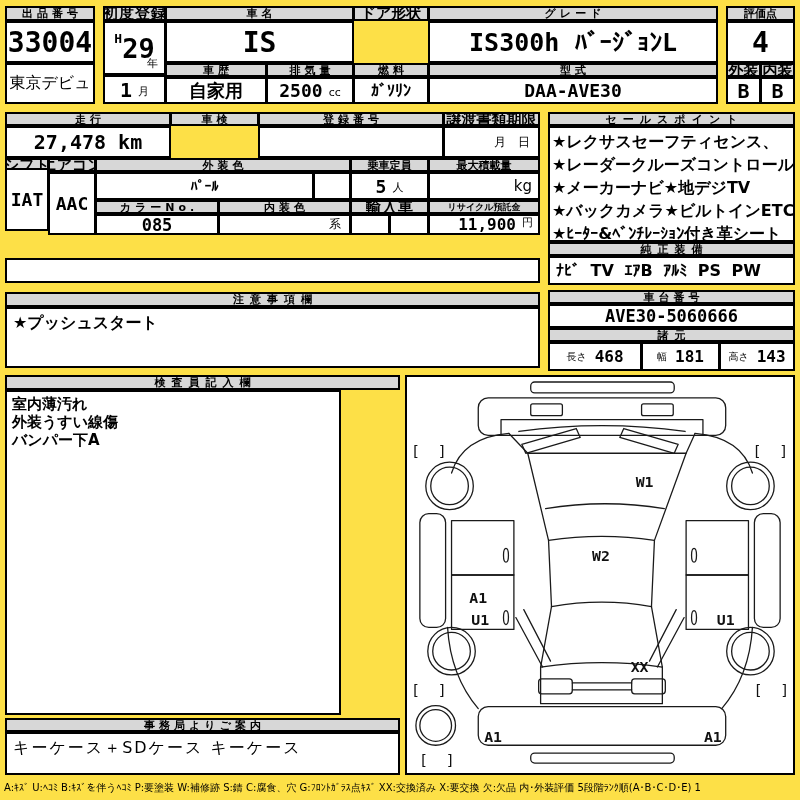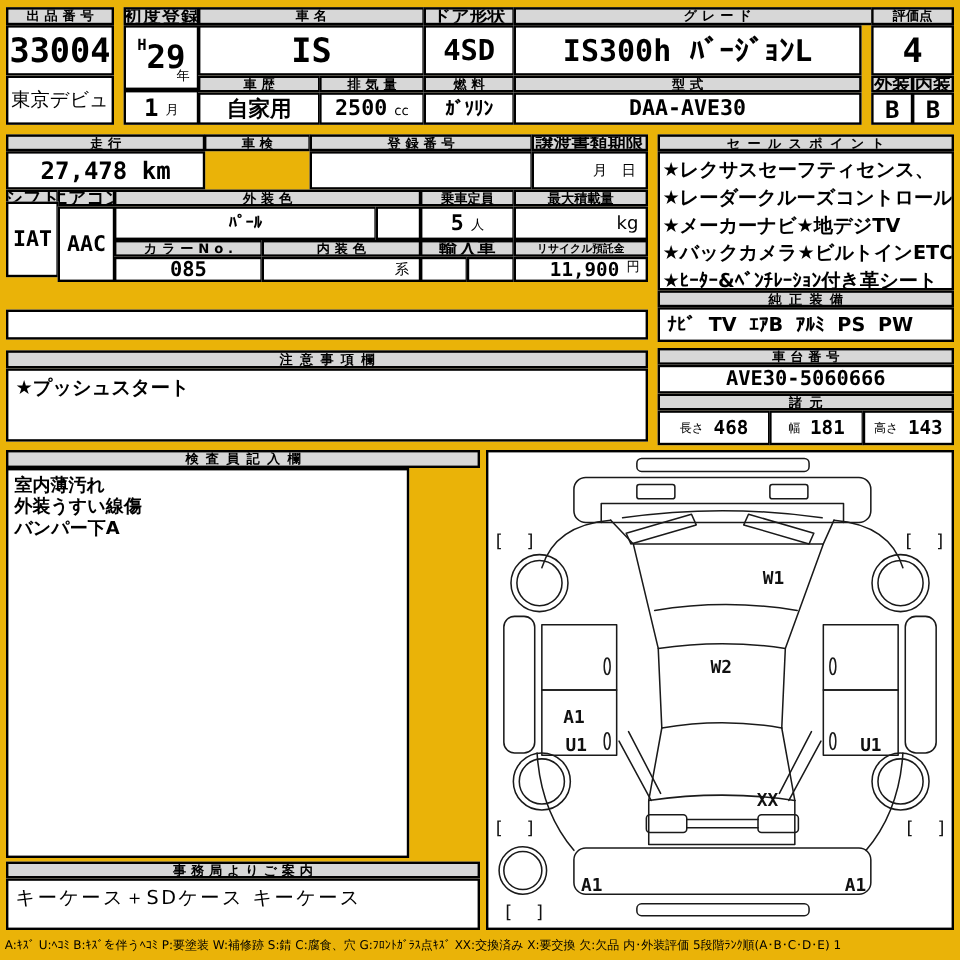--- a/index.html
+++ b/index.html
@@ -1,17 +1,17 @@
 <!DOCTYPE html>
 <html><head>
 <meta charset="utf-8">
 <style>
   html,body{margin:0;padding:0;background:#fff;}
   #sheet{
-    position:relative;width:800px;height:800px;background:#eab308;color:#000;
+    position:relative;width:800px;height:800px;background:#fde047;color:#000;
     font-family:"DejaVu Sans","Liberation Sans",sans-serif;
     overflow:hidden;
   }
   .c{position:absolute;box-sizing:border-box;border:2px solid #000;background:#fff;
      display:flex;align-items:center;justify-content:center;white-space:nowrap;overflow:hidden;}
   .hdr{background:#d7d7d7;font-size:11px;font-weight:600;letter-spacing:4px;padding-left:4px;}
   .ls0{letter-spacing:0;padding-left:0;}
   .ls1{letter-spacing:1px;padding-left:1px;}
   .ls6{letter-spacing:6px;padding-left:6px;}
   .f9{font-size:9px;} .f10{font-size:15px;} .f11{font-size:11px;} .f12{font-size:12px;}
@@ -62,23 +62,22 @@
   <div class="c hdr" style="left:266px;top:63px;width:88px;height:14px;">排気量</div>
   <div class="c hdr" style="left:353px;top:63px;width:76px;height:14px;">燃料</div>
   <div class="c f18 w6" style="left:165px;top:77px;width:102px;height:27px;">自家用</div>
   <div class="c" style="left:266px;top:77px;width:88px;height:27px;">
     <span class="f18 mono w6">2500</span>
       <span class="unit f10">cc</span>
   </div>
   <div class="c f16 w6" style="left:353px;top:77px;width:76px;height:27px;">ｶﾞｿﾘﾝ</div>
 
   <div class="c hdr ls0 f10" style="left:353px;top:6px;width:76px;height:15px;">ドア形状</div>
-  <div class="c f24 mono w6" style="left:353px;top:21px;width:76px;height:42px;">4SD</div>
-
-  <div class="c hdr" style="left:428px;top:6px;width:340px;height:15px;">グレード</div>
+
+  <div class="c hdr" style="left:428px;top:6px;width:290px;height:15px;">グレード</div>
   <div class="c f25 mono w7" style="left:428px;top:21px;width:290px;height:42px;">IS300h ﾊﾞｰｼﾞｮﾝL</div>
   <div class="c hdr" style="left:428px;top:63px;width:290px;height:14px;">型式</div>
   <div class="c f18 mono w6" style="left:428px;top:77px;width:290px;height:27px;">DAA-AVE30</div>
 
   <div class="c hdr ls0 f11" style="left:726px;top:6px;width:69px;height:15px;">評価点</div>
   <div class="c f28 mono w6" style="left:726px;top:21px;width:69px;height:42px;">4</div>
   <div class="c hdr ls0 f10" style="left:726px;top:63px;width:35px;height:14px;">外装</div>
   <div class="c hdr ls0 f10" style="left:760px;top:63px;width:35px;height:14px;">内装</div>
   <div class="c f20 mono w6" style="left:726px;top:77px;width:35px;height:27px;">B</div>
   <div class="c f20 mono w6" style="left:760px;top:77px;width:35px;height:27px;">B</div>

